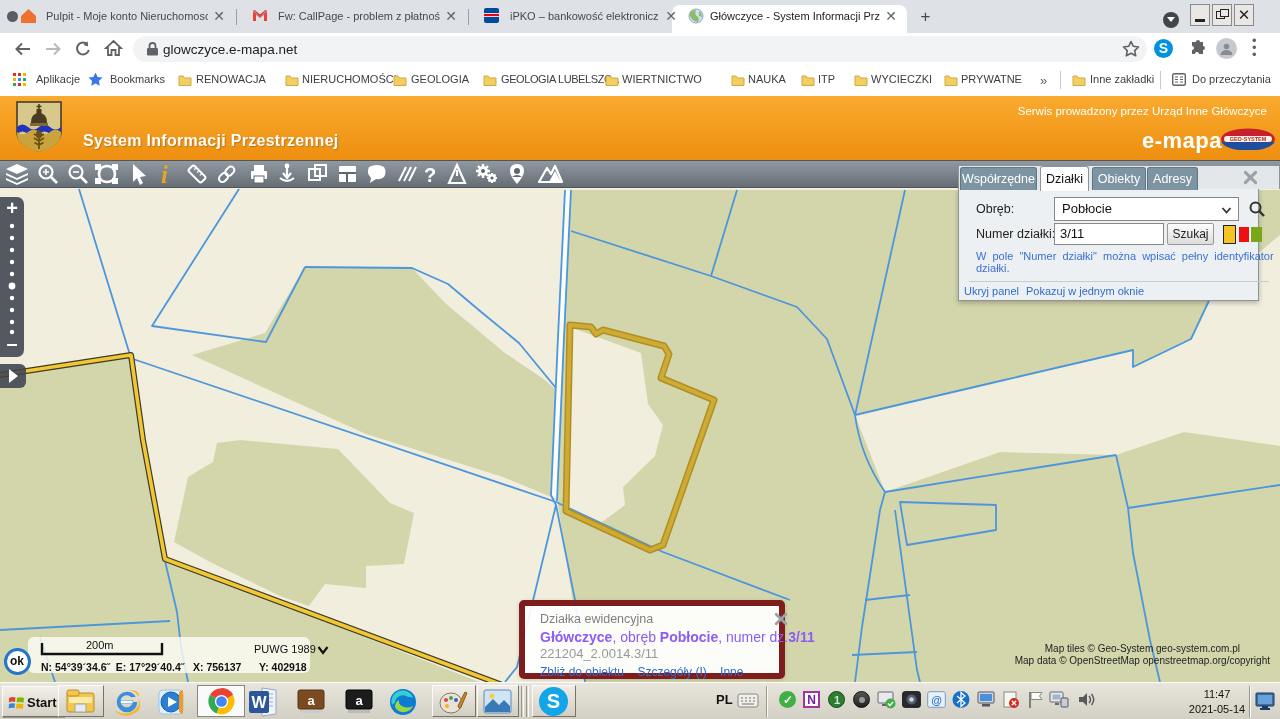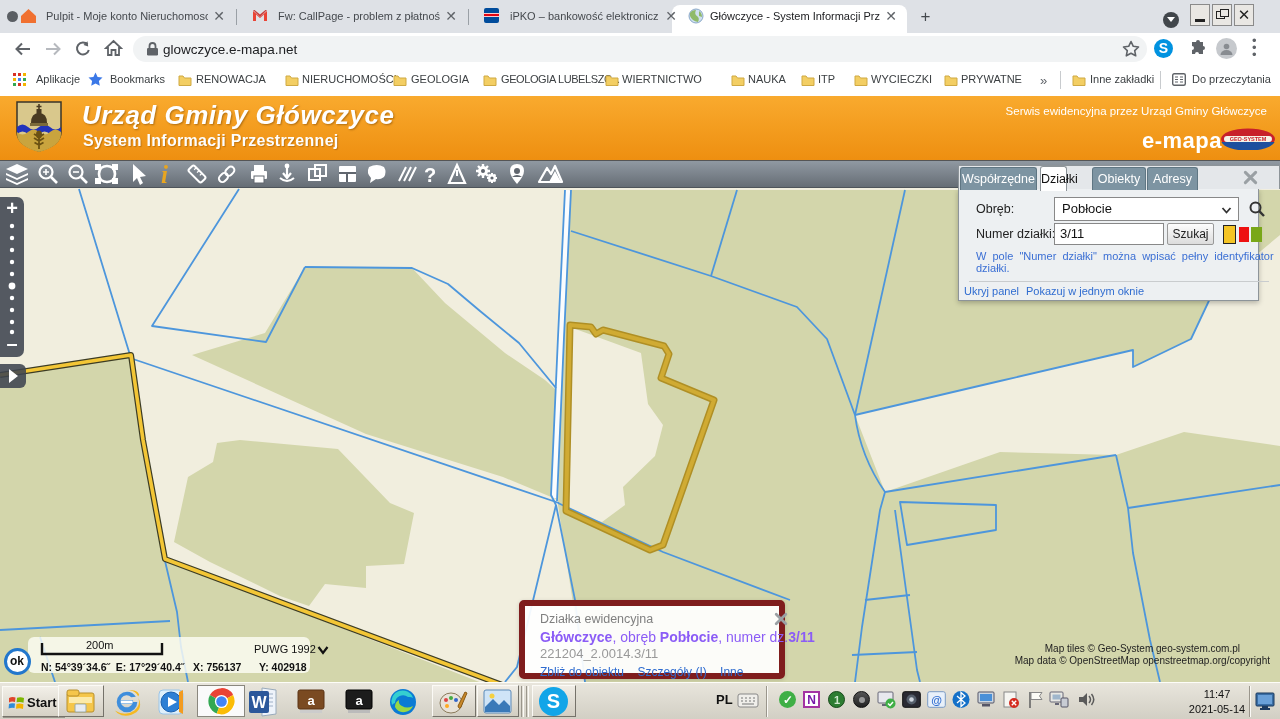--- a/index.html
+++ b/index.html
@@ -223,23 +223,22 @@
       </svg>
     <div class="bmitem" style="left:1090px;">Inne zakładki</div>
     <div class="abs" style="left:1160px;top:7px;width:1px;height:18px;background:#c8cbce;"></div>
     <svg class="abs" style="left:1172px;top:9px;" width="14" height="13" viewBox="0 0 14 13">
         <rect x="0.7" y="0.7" width="12.6" height="11.6" rx="1.5" fill="none" stroke="#5f6368" stroke-width="1.4"></rect>
         <path d="M3 4 h3 M3 6.5 h3 M3 9 h3 M8 4 h3 M8 6.5 h3 M8 9 h3" stroke="#5f6368" stroke-width="1.1"></path>
       </svg>
     <div class="bmitem" style="left:1192px;">Do przeczytania</div>
   </div>
   <div id="orange">
-    <div id="title1">Urząd Gminy Główczyce</div>
     <div id="title2">System Informacji Przestrzennej</div>
-    <div id="serwis">Serwis ewidencyjna przez Urząd Gminy Główczyce</div>
+    <div id="serwis">Serwis prowadzony przez Urząd Inne Główczyce</div>
     <div id="emapa">e-mapa</div>
     <svg class="abs" style="left:16px;top:5px;" width="46" height="51" viewBox="0 0 46 51">
       <path d="M1 1 h44 v30 q0 13 -22 19 q-22 -6 -22 -19 Z" fill="#d9c88c" stroke="#3a3528" stroke-width="1.5"></path>
       <path d="M1 26 q5.5 -5 11 0 t11 0 t11 0 t11 0 v7 q-5.5 5 -11 0 t-11 0 t-11 0 t-11 0 Z" fill="#2233bb"></path>
       <path d="M1 33 v-2 q5.5 5 11 0 t11 0 t11 0 t11 0 v2 q0 12 -22 18 q-22 -6 -22 -18 Z" fill="#c9a43e"></path>
       <path d="M23 34 v14 M23 36 l-5 -3 M23 36 l5 -3 M23 40 l-5 -3 M23 40 l5 -3 M23 44 l-4.5 -2.5 M23 44 l4.5 -2.5" stroke="#6b5112" stroke-width="1.8" fill="none"></path>
       <ellipse cx="23" cy="33.5" rx="3" ry="4" fill="#6b5112"></ellipse>
       <path d="M15 22 q0 -10 8 -10 q8 0 8 10 Z" fill="#4a3b22"></path>
       <rect x="20.5" y="8" width="5" height="6" fill="#4a3b22"></rect>
       <path d="M23 3 v5 M20.5 5.5 h5" stroke="#4a3b22" stroke-width="1.6"></path>
@@ -421,42 +420,42 @@
     <div class="abs" style="left:264px;top:36px;width:13px;height:19px;background:#f4c425;border:1.5px solid #222;"></div>
     <div class="abs" style="left:280px;top:38px;width:10px;height:15px;background:#ee1111;"></div>
     <div class="abs" style="left:292px;top:38px;width:11px;height:15px;background:#79a718;"></div>
     <div class="hint" style="left:17px;top:61px;width:288px;text-align:justify;">W&nbsp;&nbsp;pole&nbsp;&nbsp;"Numer&nbsp;&nbsp;działki"&nbsp;&nbsp;można&nbsp;&nbsp;wpisać&nbsp;&nbsp;pełny&nbsp;&nbsp;identyfikator&nbsp;&nbsp;szukanej działki.</div>
     <div class="abs" style="left:10px;top:92px;width:300px;height:1px;background:#c9ccce;"></div>
     <div class="plink" style="left:5px;top:96px;font-size:11px;">Ukryj panel</div>
     <div class="plink" style="left:67px;top:96px;font-size:11px;">Pokazuj w jednym oknie</div>
   </div>
   <div id="ptabs">
     <div class="ptab" style="left:1px;width:77px;">Współrzędne</div>
-    <div class="ptab" style="left:81px;width:27px;background:#fff;color:#111;border-color:#8d9499;top:0;height:25px;line-height:25px;">Działki</div>
+    <div class="ptab" style="left:81px;width:49px;background:#fff;color:#111;border-color:#8d9499;top:0;height:25px;line-height:25px;">Działki</div>
     <div class="ptab" style="left:133px;width:54px;">Obiekty</div>
     <div class="ptab" style="left:188px;width:51px;">Adresy</div>
     <svg class="abs" style="left:284px;top:4px;" width="15" height="15" viewBox="0 0 16 16">
         <path d="M2.5 2.5 L13.5 13.5 M13.5 2.5 L2.5 13.5" stroke="#9aa0a4" stroke-width="3.2" stroke-linecap="round"></path>
       </svg>
   </div>
   <div id="popup">
     <div class="abs" style="left:15px;top:6px;color:#808080;white-space:nowrap;font-size:12.5px;">Działka ewidencyjna</div>
     <svg class="abs" style="left:249px;top:6px;" width="14" height="14" viewBox="0 0 16 16">
         <path d="M2.5 2.5 L13.5 13.5 M13.5 2.5 L2.5 13.5" stroke="#9aa0a4" stroke-width="3.2" stroke-linecap="round"></path>
       </svg>
     <div class="abs" style="left:15px;top:23px;color:#8b5cf6;white-space:nowrap;font-size:14px;"><b>Główczyce</b>, obręb <b>Pobłocie</b>, numer dz.<b>3/11</b></div>
     <div class="abs" style="left:15px;top:40px;color:#999;white-space:nowrap;">221204_2.0014.3/11</div>
     <div class="abs" style="left:15px;top:59px;color:#2f6cd0;white-space:nowrap;font-size:12px;">Zbliż do obiektu&nbsp;&nbsp;&nbsp;&nbsp;Szczegóły (I)&nbsp;&nbsp;&nbsp;&nbsp;Inne</div>
   </div>
   <div id="scalebox">
     <div class="abs" style="left:58px;top:2px;width:50px;font-size:11px;color:#111;">200m</div>
     <svg class="abs" style="left:12px;top:5px;" width="124" height="14" viewBox="0 0 124 14">
       <path d="M2 1 L2 12 L122 12 L122 1" fill="none" stroke="#111" stroke-width="2.4"></path>
     </svg>
-    <div class="abs" style="left:226px;top:6px;font-size:11px;color:#111;white-space:nowrap;">PUWG 1992</div>
+    <div class="abs" style="left:226px;top:6px;font-size:11px;color:#111;white-space:nowrap;">PUWG 1989</div>
     <svg class="abs" style="left:289px;top:8px;" width="12" height="10" viewBox="0 0 12 10">
         <path d="M1.5 2 L6 8 L10.5 2" fill="none" stroke="#111" stroke-width="2.2"></path>
       </svg>
     <div class="abs" style="left:13px;top:24px;font-size:10.5px;font-weight:bold;color:#111;white-space:nowrap;">N: 54°39´34.6˝&nbsp; E: 17°29´40.4˝&nbsp;&nbsp; X: 756137&nbsp;&nbsp;&nbsp;&nbsp;&nbsp;&nbsp;Y: 402918</div>
   </div>
   <div class="abs" style="left:4px;top:648px;width:27px;height:27px;border-radius:50%;background:#fff;border:3.5px solid #2277cc;">
     <div class="abs" style="left:0;top:3px;width:20px;text-align:center;font-size:12px;font-weight:bold;color:#111;">ok</div>
   </div>
   <div id="attrib">Map tiles © Geo-System geo-system.com.pl<br>Map data © OpenStreetMap openstreetmap.org/copyright</div>
   <div id="taskbar">

